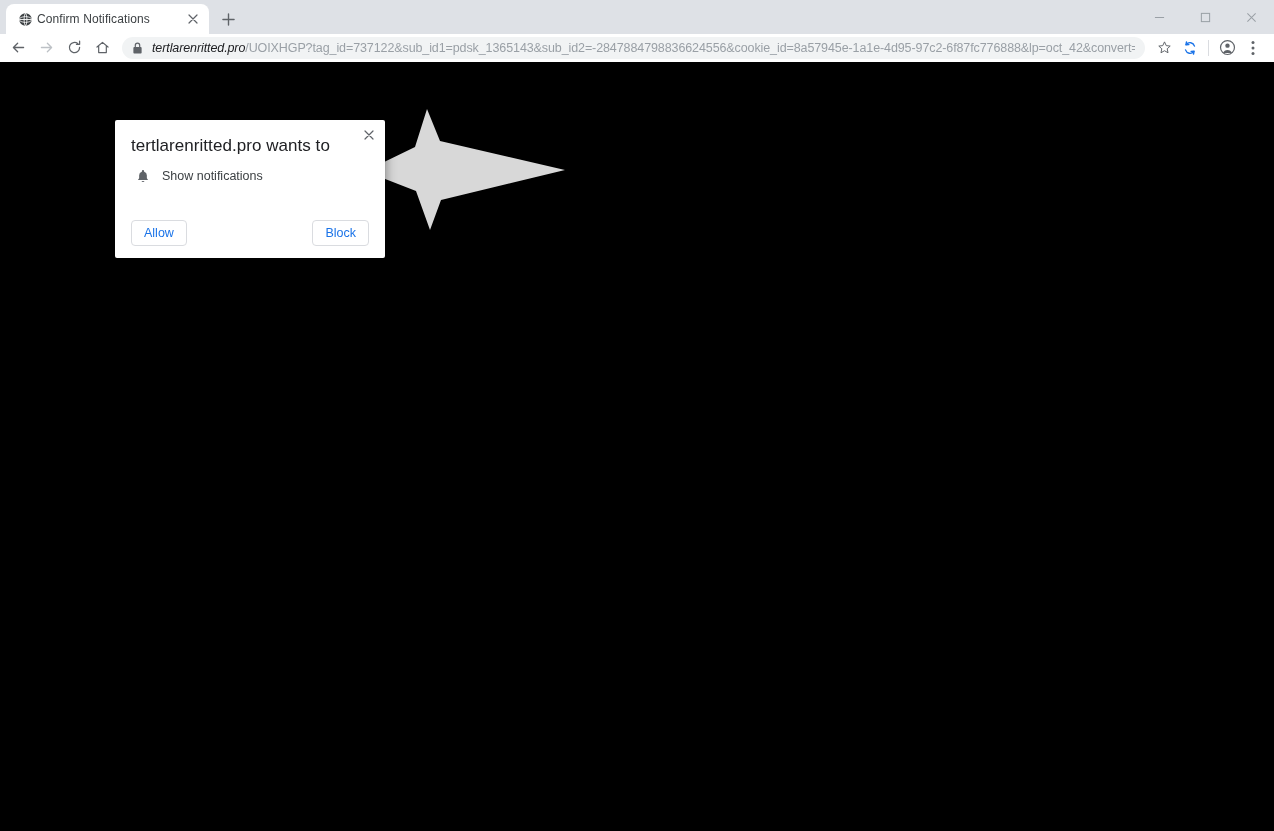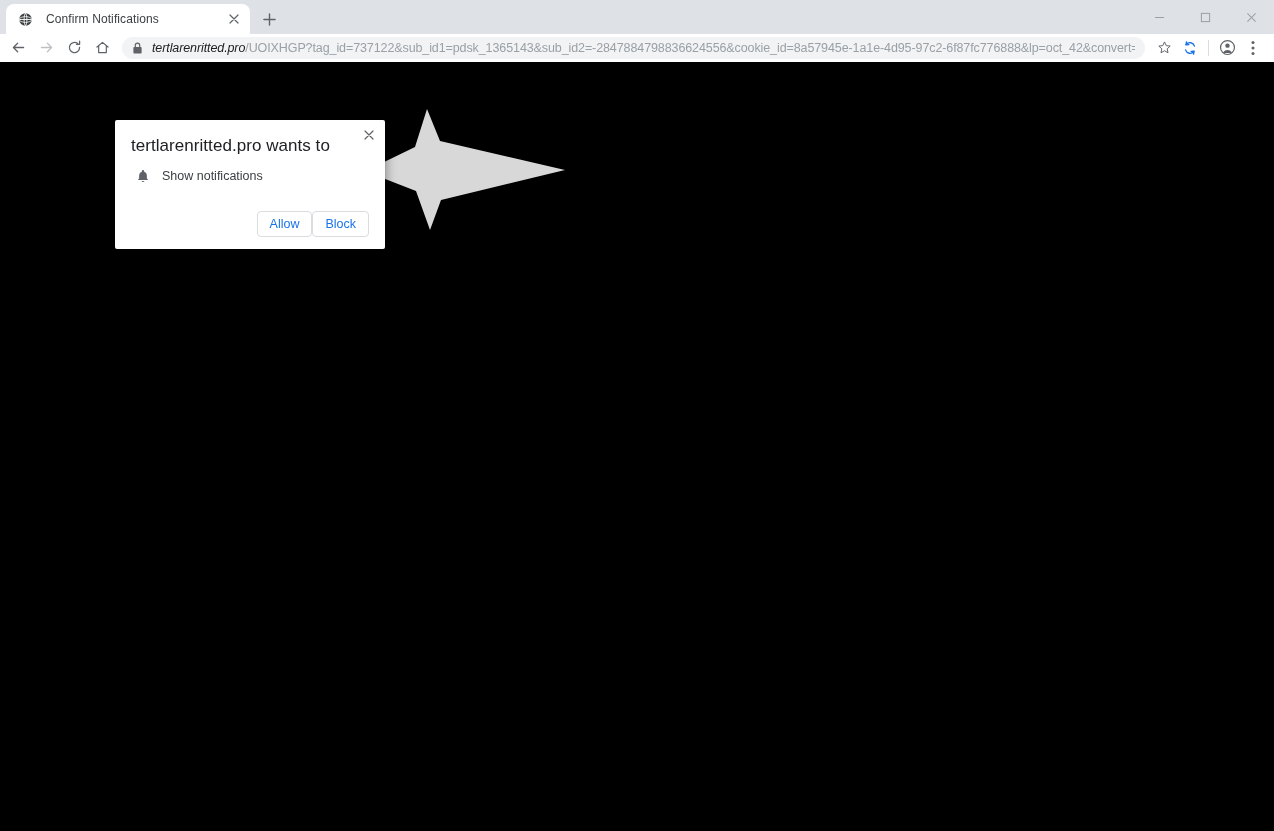--- a/index.html
+++ b/index.html
@@ -26,27 +26,27 @@
     background: #dee1e6;
     display: flex;
     align-items: flex-end;
     padding-left: 6px;
     position: relative;
     flex: none;
   }
 
   .tab {
     height: 30px;
-    width: 244px;
+    width: 203px;
     background: #ffffff;
     border-radius: 8px 8px 0 0;
     display: flex;
     align-items: center;
     padding: 0 8px 0 11px;
-    gap: 13px;
+    gap: 4px;
     position: relative;
   }
 
   .tab-favicon {
     width: 16px;
     height: 16px;
     flex: none;
     display: flex;
     align-items: center;
     justify-content: center;
@@ -243,41 +243,41 @@
     margin-bottom: 12px;
     padding-right: 14px;
     letter-spacing: 0.05px;
   }
 
   .perm-row {
     display: flex;
     align-items: center;
     gap: 11px;
     padding-left: 4px;
-    margin-bottom: 27px;
+    margin-bottom: 36px;
   }
 
   .perm-bell {
     width: 16px;
     height: 16px;
     flex: none;
     display: flex;
     align-items: center;
     justify-content: center;
     color: #5f6368;
   }
 
   .perm-row-label {
     font-size: 12.5px;
     color: #3c4043;
   }
 
   .perm-actions {
     display: flex;
-    justify-content: flex-end;
+    justify-content: space-between;
     padding-bottom: 2px;
   }
 
   .perm-btn {
     min-width: 52px;
     height: 26px;
     border: 1px solid #dadce0;
     border-radius: 4px;
     background: #ffffff;
     color: #1a73e8;

